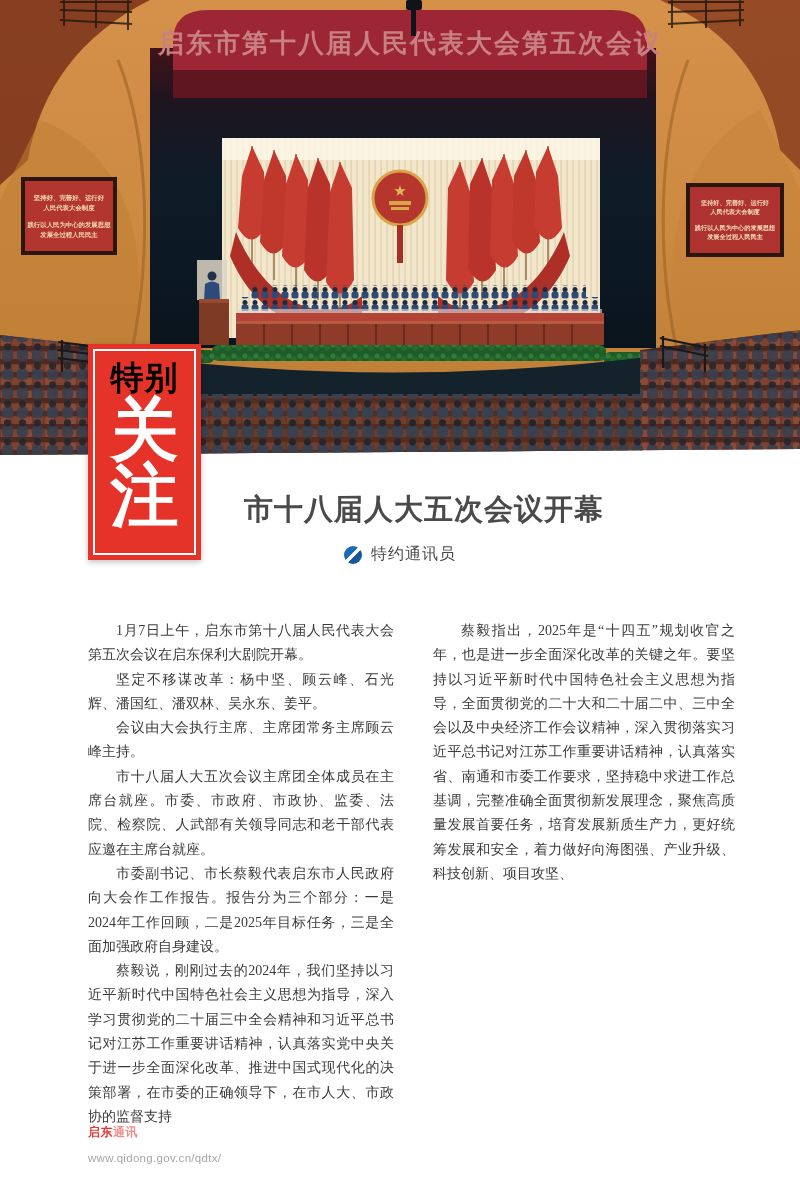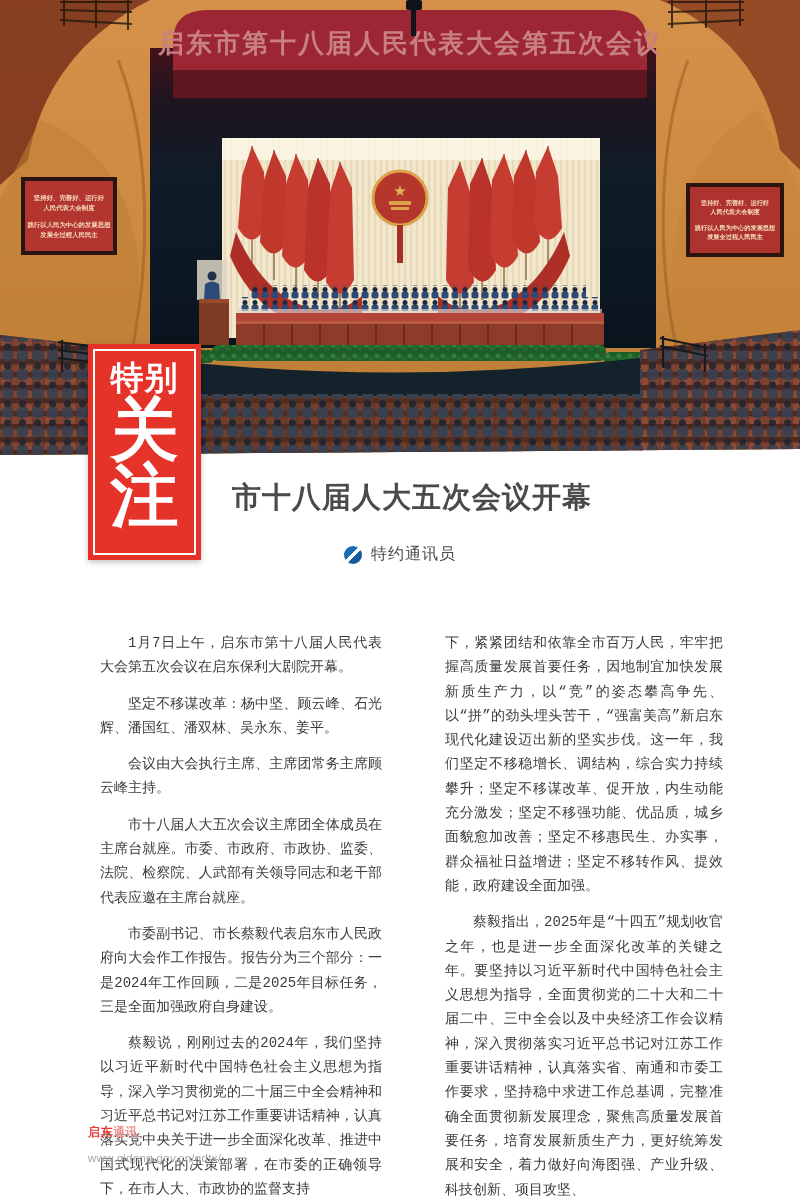--- a/index.html
+++ b/index.html
@@ -8,38 +8,38 @@
   
   .photo-wrap{position:absolute;left:0;top:0;width:800px;height:456px;
               clip-path:polygon(0 0,100% 0,100% 449px,0 455px);}
   .photo-wrap svg{display:block;}
   
   .focus-box{position:absolute;left:88px;top:344px;width:113px;height:216px;
              background:#e5332a;box-shadow:0 2px 6px rgba(0,0,0,.25);}
   .focus-inner{position:absolute;inset:5px;border:2px solid #ffffff;
                display:flex;flex-direction:column;align-items:center;justify-content:flex-start;}
   .focus-small{margin-top:10px;font-family:"Liberation Sans","DejaVu Sans",sans-serif;
-               font-weight:bold;font-size:33px;line-height:1.05;color:#ffffff;letter-spacing:1px;}
+               font-weight:bold;font-size:33px;line-height:1.05;color:#000000;letter-spacing:1px;}
   .focus-big{font-family:"Liberation Sans","DejaVu Sans",sans-serif;font-weight:bold;
              font-size:68px;line-height:.98;color:#fff;}
   
   .headline{position:absolute;left:232px;top:478px;width:480px;
             font-size:29px;letter-spacing:1px;color:#4a4a4b;font-weight:600;}
   .byline{position:absolute;left:0;top:544px;width:800px;display:flex;
           align-items:center;justify-content:center;gap:9px;}
   .byline-icon{width:18px;height:18px;border-radius:50%;
        background:linear-gradient(135deg,#1a6cb5 0 44%,#ffffff 44% 56%,#15599a 56% 100%);}
   .byline-text{font-family:"Liberation Sans","DejaVu Sans",sans-serif;
                font-size:16px;color:#4a4a4a;letter-spacing:1px;}
   
   .col{position:absolute;top:619px;font-size:14px;line-height:24.3px;color:#3b3b3b;
        text-align:justify;text-justify:inter-ideograph;}
   .col-left{left:88px;width:306px;}
   .col-right{left:433px;width:302px;}
-  .col p{margin:12px;text-indent:2em;font-family:Liberation Mono, monospace;}
+  .col p{margin:0;text-indent:2em;}
   .col p.noindent{text-indent:0;}
   
   .footer{position:absolute;left:88px;top:1124px;}
   .footer-logo{font-family:"Liberation Sans","DejaVu Sans",sans-serif;font-size:12px;
                font-weight:bold;letter-spacing:.5px;}
   .logo-bold{color:#e23a34;}
   .logo-light{color:#ef8f8c;font-weight:bold;}
   .footer-url{font-family:"Liberation Sans","DejaVu Sans",sans-serif;font-size:11.5px;
               color:#a6a6a6;margin-top:11px;letter-spacing:.3px;}
 </style>
@@ -260,37 +260,36 @@
   </div>
 
   <div class="focus-box">
     <div class="focus-inner">
       <div class="focus-small">特别</div>
       <div class="focus-big">关</div>
       <div class="focus-big">注</div>
     </div>
   </div>
 
-  <h1 class="headline" style="margin:0;">市十八届人大五次会议开幕</h1>
+  <h1 class="headline" style="margin:12px;">市十八届人大五次会议开幕</h1>
 
   <div class="byline">
     <span class="byline-icon"></span>
     <span class="byline-text">特约通讯员</span>
   </div>
 
   <div class="col col-left">
     <p>1月7日上午，启东市第十八届人民代表大会第五次会议在启东保利大剧院开幕。</p>
     <p>坚定不移谋改革：杨中坚、顾云峰、石光辉、潘国红、潘双林、吴永东、姜平。</p>
     <p>会议由大会执行主席、主席团常务主席顾云峰主持。</p>
     <p>市十八届人大五次会议主席团全体成员在主席台就座。市委、市政府、市政协、监委、法院、检察院、人武部有关领导同志和老干部代表应邀在主席台就座。</p>
     <p>市委副书记、市长蔡毅代表启东市人民政府向大会作工作报告。报告分为三个部分：一是2024年工作回顾，二是2025年目标任务，三是全面加强政府自身建设。</p>
     <p>蔡毅说，刚刚过去的2024年，我们坚持以习近平新时代中国特色社会主义思想为指导，深入学习贯彻党的二十届三中全会精神和习近平总书记对江苏工作重要讲话精神，认真落实党中央关于进一步全面深化改革、推进中国式现代化的决策部署，在市委的正确领导下，在市人大、市政协的监督支持</p>
   </div>
   <div class="col col-right">
-    <p class="noindent">下，紧紧团结和依靠全市百万人民，牢牢把握高质量发展首要任务，因地制宜加快发展新质生产力，以“竞”的姿态攀高争先、以“拼”的劲头埋头苦干，“强富美高”新启东现代化建设迈出新的坚实步伐。这一年，我们坚定不移稳增长、调结构，综合实力持续攀升；坚定不移谋改革、促开放，内生动能充分激发；坚定不移强功能、优品质，城乡面貌愈加改善；坚定不移惠民生、办实事，群众福祉日益增进；坚定不移转作风、提效能，政府建设全面加强。</p>
     <p>蔡毅指出，2025年是“十四五”规划收官之年，也是进一步全面深化改革的关键之年。要坚持以习近平新时代中国特色社会主义思想为指导，全面贯彻党的二十大和二十届二中、三中全会以及中央经济工作会议精神，深入贯彻落实习近平总书记对江苏工作重要讲话精神，认真落实省、南通和市委工作要求，坚持稳中求进工作总基调，完整准确全面贯彻新发展理念，聚焦高质量发展首要任务，培育发展新质生产力，更好统筹发展和安全，着力做好向海图强、产业升级、科技创新、项目攻坚、</p>
   </div>
 
   <div class="footer">
     <div class="footer-logo">
       <span class="logo-bold">启东</span><span class="logo-light">通讯</span>
     </div>
     <div class="footer-url">www.qidong.gov.cn/qdtx/</div>
   </div>
 

